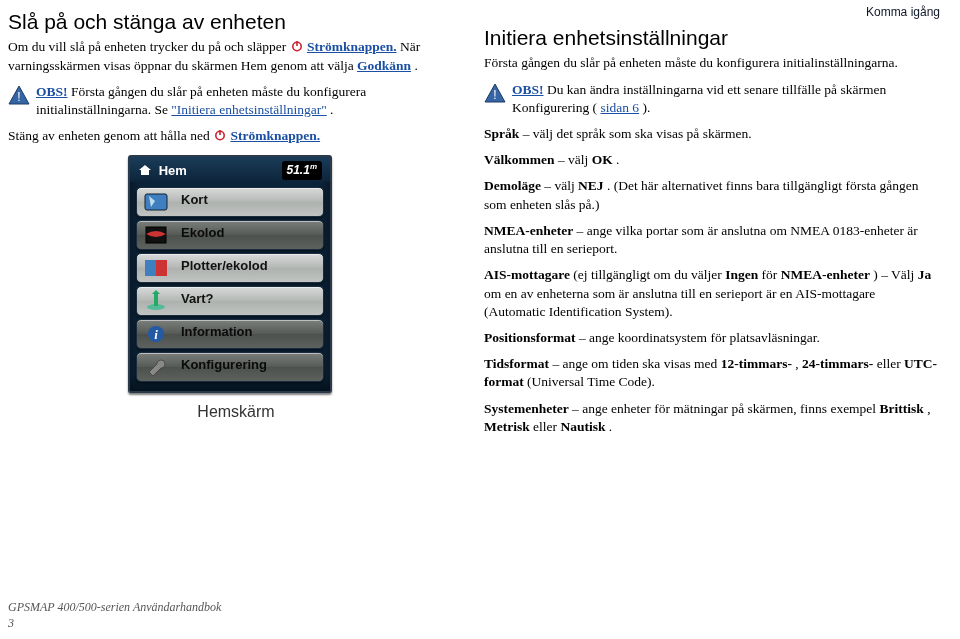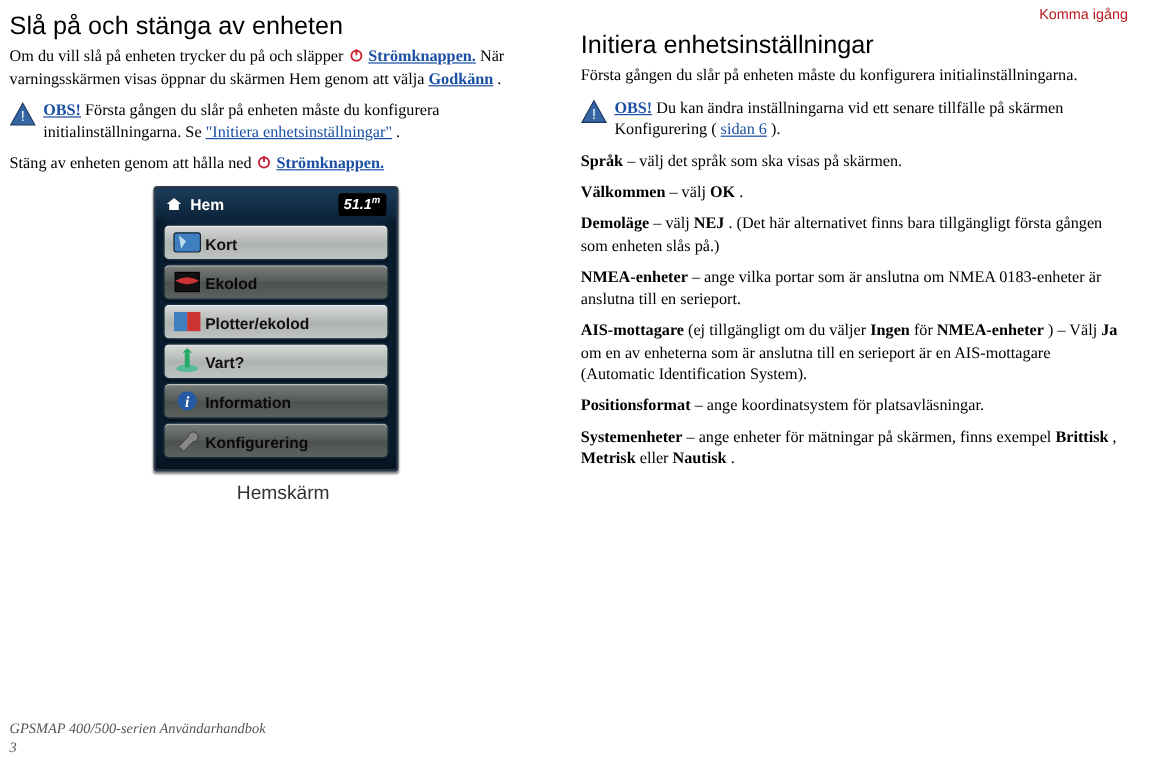--- a/index.html
+++ b/index.html
@@ -23,21 +23,21 @@
   .col {
     flex: 1;
     min-width: 0;
   }
   .section-label {
     position: absolute;
     top: 4px;
     right: 20px;
     font-size: 12px;
     font-family: Arial, sans-serif;
-    color: #b91c1c;
+    color: #0f172a;
   }
   h2 {
     font-family: Arial, sans-serif;
     font-weight: normal;
     font-size: 21px;
     margin: 0 0 2px 0;
     color: #000;
   }
   p { margin: 0 0 8px 0; }
   .blue { color: #1a4fa3; text-decoration: underline; }
@@ -92,22 +92,22 @@
     width: 14px; height: 12px;
     display: inline-block;
     vertical-align: -1px;
     margin-right: 3px;
   }
   .device .menu {
     padding: 2px 4px 6px 4px;
   }
   .device .menu-item {
     display: flex;
-    align-items: flex-end;
-    gap: 2px;
+    align-items: flex-start;
+    gap: 12px;
     border: 1px solid #1a2c3d;
     border-radius: 5px;
     padding: 3px 6px;
     margin: 3px 2px;
     font-size: 13px;
     font-weight: bold;
     color: #111;
     background: linear-gradient(#d8dad9, #b3b7b4 50%, #aeb2af 51%, #c0c3c1);
     box-shadow: 0 1px 0 rgba(255,255,255,.5) inset, 0 2px 3px rgba(0,0,0,.5);
   }
@@ -317,20 +317,30 @@
       <span class="bold">NMEA-enheter</span>
       <span>) – Välj </span>
       <span class="bold">Ja</span>
       <span> om en av enheterna som är anslutna till en serieport är en AIS-mottagare (Automatic Identification System).</span>
     </p>
     <p>
       <span class="bold">Positionsformat</span>
       <span> – ange koordinatsystem för platsavläsningar.</span>
     </p>
     <p>
+      <span class="bold">Tidsformat</span>
+      <span> – ange om tiden ska visas med </span>
+      <span class="bold">12-timmars-</span>
+      <span>, </span>
+      <span class="bold">24-timmars-</span>
+      <span> eller </span>
+      <span class="bold">UTC-format</span>
+      <span> (Universal Time Code).</span>
+    </p>
+    <p>
       <span class="bold">Systemenheter</span>
       <span> – ange enheter för mätningar på skärmen, finns exempel </span>
       <span class="bold">Brittisk</span>
       <span>, </span>
       <span class="bold">Metrisk</span>
       <span> eller </span>
       <span class="bold">Nautisk</span>
       <span>.</span>
     </p>
   </div>

